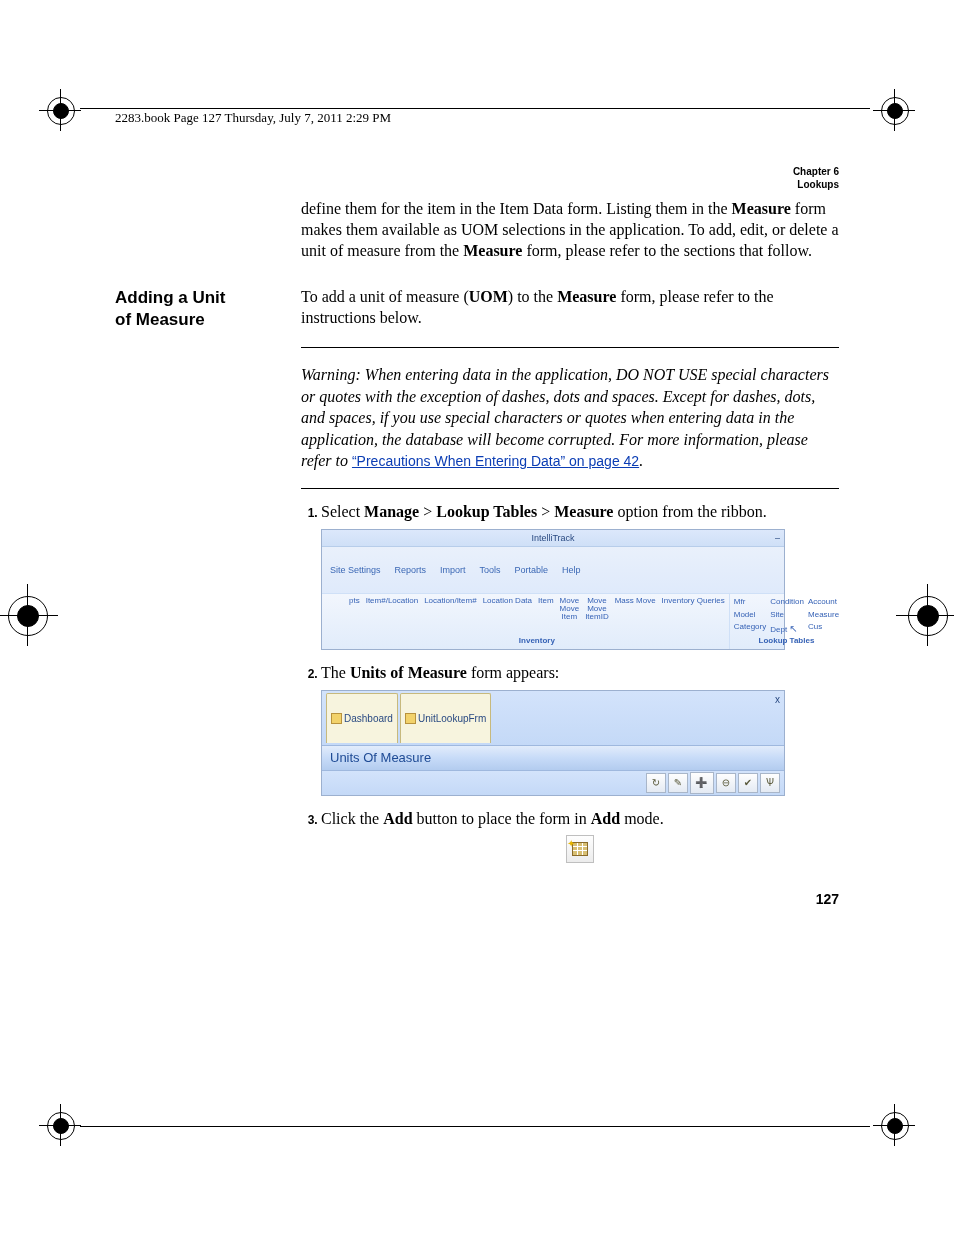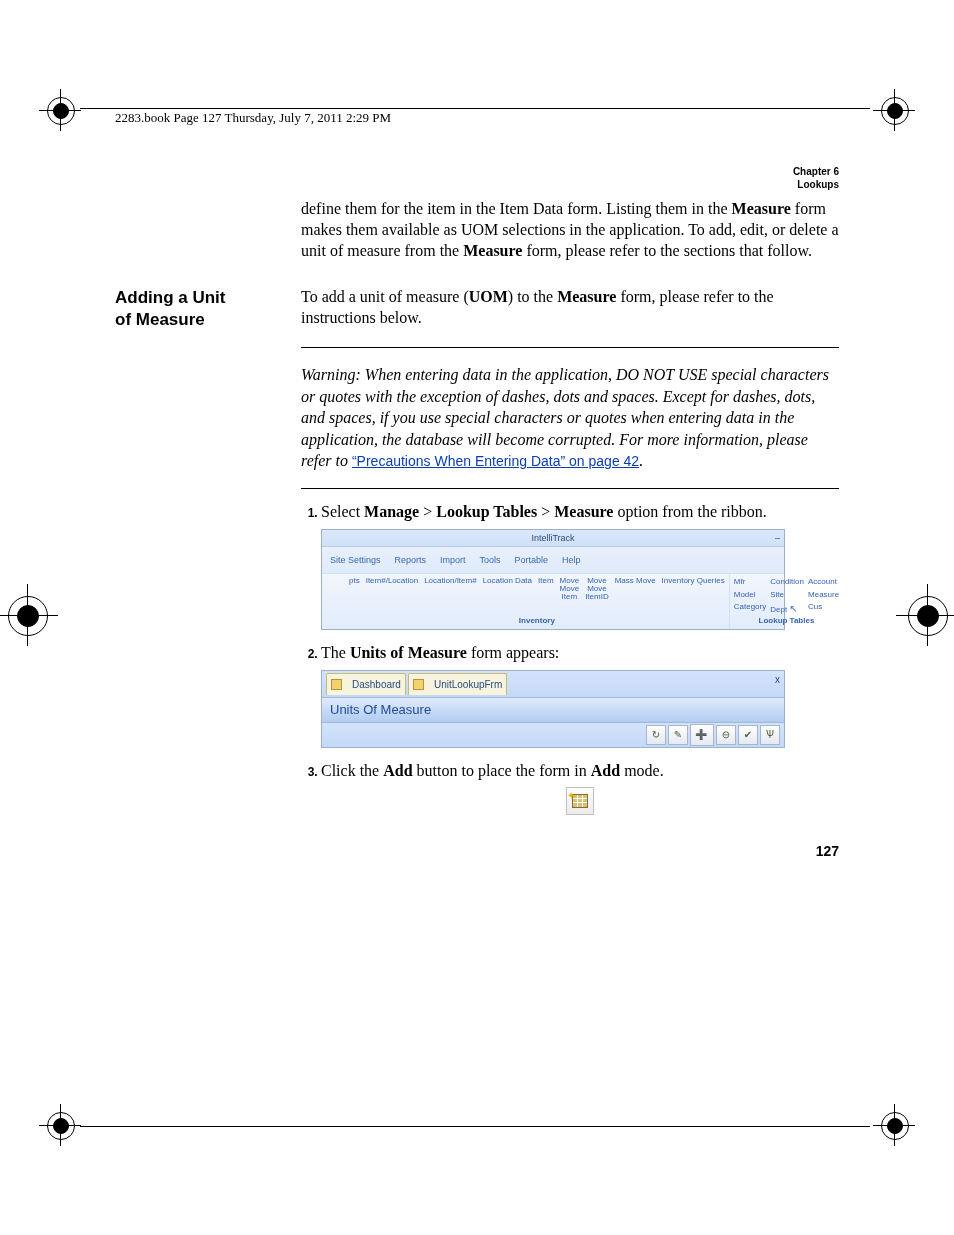--- a/index.html
+++ b/index.html
@@ -146,21 +146,21 @@
     border-bottom: 1px solid #b7cdea;
   }
   .shot .minbtn {
     position: absolute;
     right: 4px; top: 2px;
     color: #2a4a82;
   }
   .shot .tabbar {
     display: flex;
     gap: 14px;
-    padding: 7px 8px;
+    padding: 17px 8px;
     background: linear-gradient(#e9f0fb, #dfeafb);
     border-bottom: 1px solid #cfe0f7;
   }
   .shot .tabbar span { cursor: default; }
   .shot .toolbar {
     display: flex;
     min-height: 44px;
     background: linear-gradient(#f2f6fd,#e1ecfb);
   }
   .shot .inv-group {
@@ -230,26 +230,26 @@
     padding: 2px 4px;
     display: flex;
     gap: 2px;
     border-bottom: 1px solid #9fb8de;
     position: relative;
   }
   .shot2 .tab {
     background: #f7f4de;
     border: 1px solid #c7b97d;
     border-bottom: none;
-    padding: 4px 4px;
+    padding: 18px 4px;
     border-radius: 2px 2px 0 0;
     color: #2a4a82;
     display: flex;
     align-items: center;
-    gap: 10px;
+    gap: 2px;
   }
   .shot2 .tab .tiny-icon {
     width: 9px; height: 9px;
     background: #f2d26b;
     border: 1px solid #b8923d;
   }
   .shot2 .closex {
     position: absolute;
     right: 4px; top: 2px;
     color: #2a4a82;

